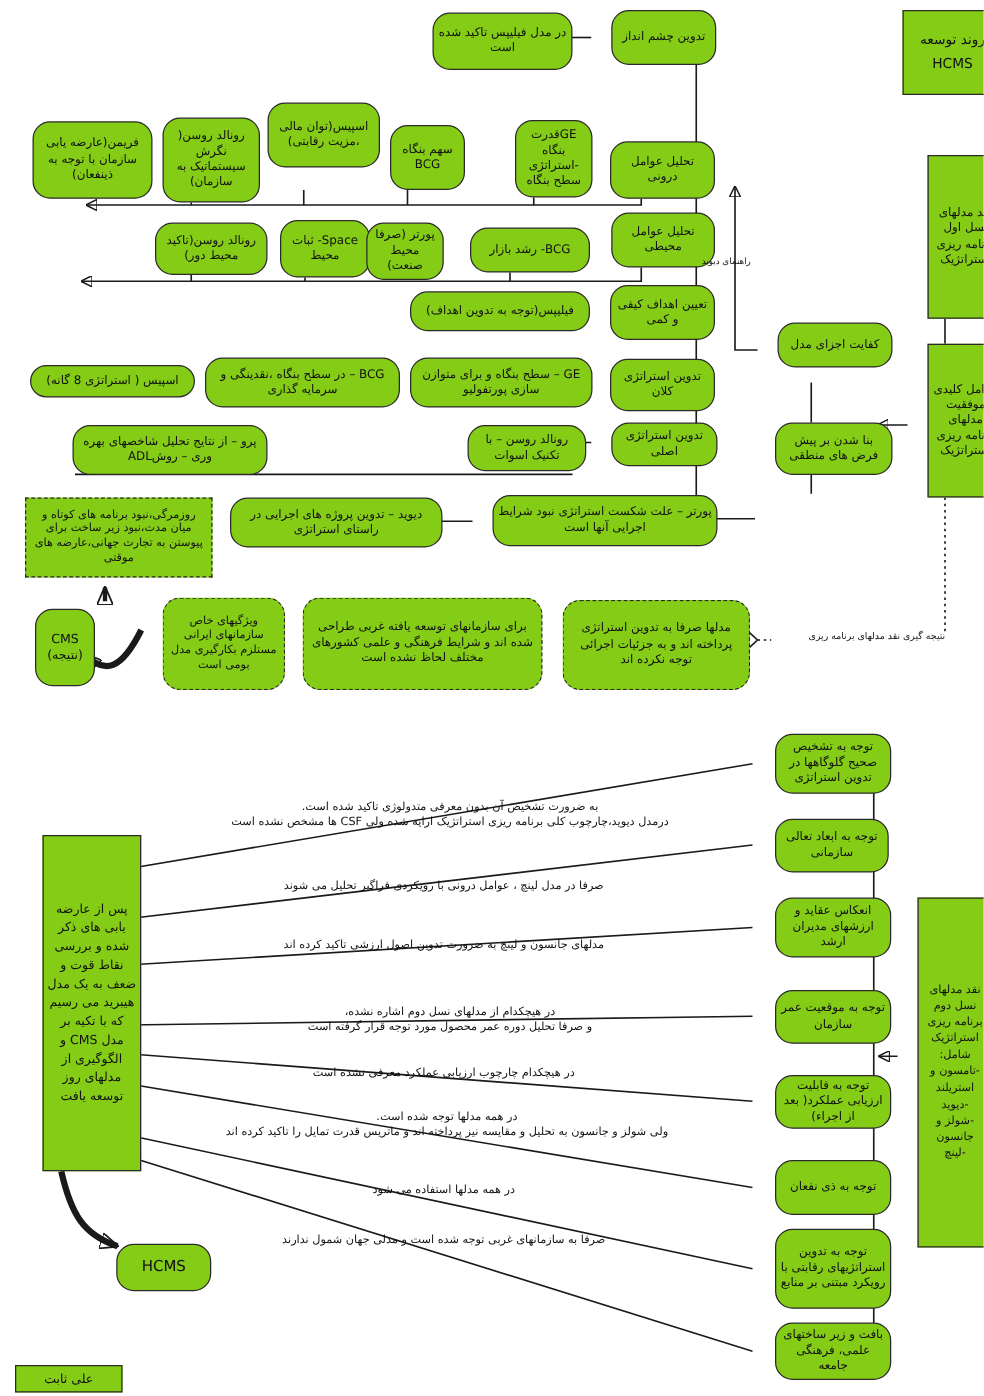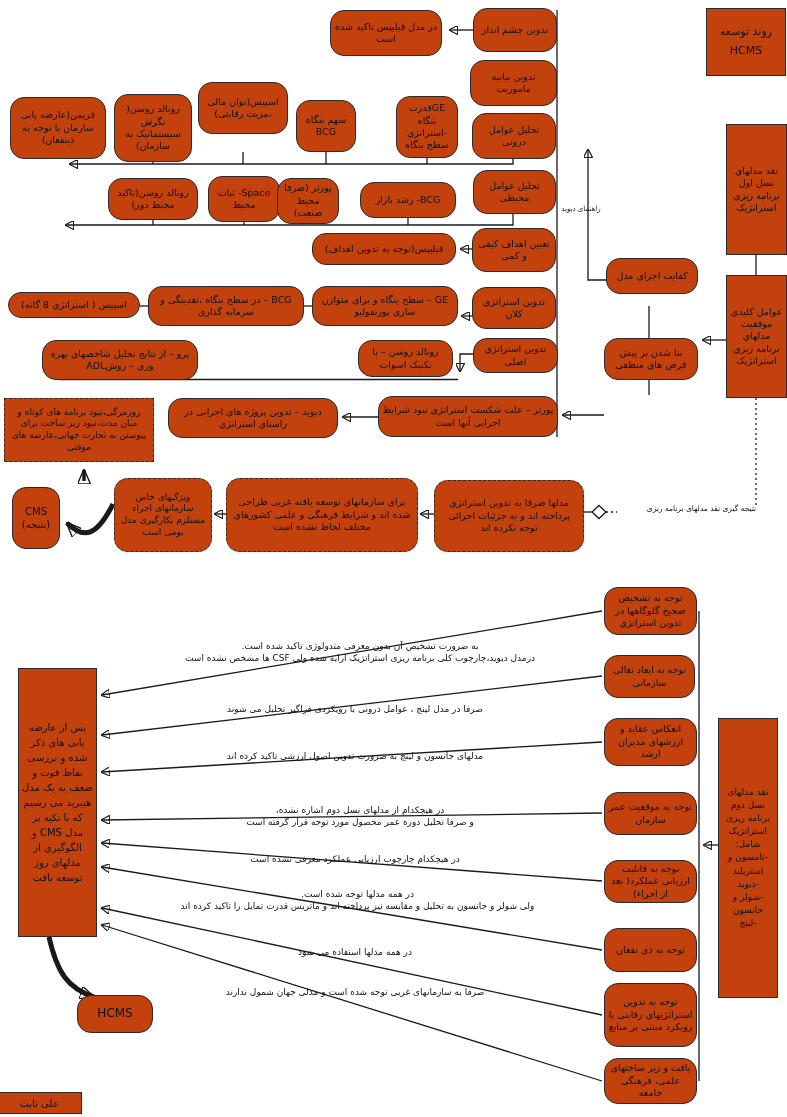--- a/index.html
+++ b/index.html
@@ -5,25 +5,25 @@
   * { box-sizing: border-box; margin: 0; padding: 0; }
   html,body { background:#fff; }
   .canvas {
     position: relative; width: 787px; height: 1117px;
     background: #fff; overflow: hidden;
     font-family: "DejaVu Sans", sans-serif;
     direction: rtl; color: #111;
   }
   .node {
     position: absolute;
-    border: 1.5px solid #2a2a2a; background: #c2410c;
+    border: 1.5px solid #2a2a2a; background: #84cc16;
     border-radius: 14px;
     display: flex; align-items: center; justify-content: center;
     text-align: center; font-size: 9.5px; line-height: 1.3;
-    padding: 2px 3px; white-space: pre-line;
+    padding: 2px 3px; white-space: pre-line; margin-left: 16px;
   }
   .square { border-radius: 0; }
   .dashed { border-style: dashed; }
   .label {
     position: absolute; font-size: 9px; line-height: 1.35;
     text-align: center; white-space: pre-line;
   }
   svg.wires { position: absolute; left: 0; top: 0; pointer-events: none; }
   svg.wires path, svg.wires polyline { fill: none; stroke: #1a1a1a; stroke-width: 1.3px; }
   svg.wires .thick { stroke-width: 5px; }
@@ -102,21 +102,20 @@
       <path d="M602,1081 L102,925" marker-end="url(#arr)"></path>
       <path class="thick" d="M49,937 C57,972 67,988 94,997" marker-end="url(#arrB)"></path>
     </g>
   </svg>
 
   <div class="node square" style="left:706px;top:8px;width:80px;height:68px;font-size:11px;line-height:1.7">روند توسعه
 HCMS</div>
 
   <div class="node" style="left:473px;top:8px;width:84px;height:44px">تدوین چشم انداز</div>
   <div class="node" style="left:330px;top:10px;width:112px;height:46px">در مدل فیلیپس تاکید شده است</div>
-  <div class="node" style="left:470px;top:60px;width:87px;height:46px">تدوین بیانیه ماموریت</div>
   <div class="node" style="left:472px;top:113px;width:84px;height:46px">تحلیل عوامل درونی</div>
   <div class="node" style="left:473px;top:170px;width:83px;height:44px">تحلیل عوامل محیطی</div>
 
   <div class="node" style="left:10px;top:97px;width:96px;height:62px">فریمن(عارضه یابی سازمان با توجه به ذینفعان)</div>
   <div class="node" style="left:114px;top:94px;width:78px;height:68px">رونالد روسن( نگرش سیستماتیک به سازمان)</div>
   <div class="node" style="left:198px;top:82px;width:90px;height:52px">اسپیس(توان مالی ،مزیت رقابتی)</div>
   <div class="node" style="left:296px;top:100px;width:60px;height:52px">سهم بنگاه BCG</div>
   <div class="node" style="left:396px;top:96px;width:62px;height:62px">GEقدرت بنگاه -استراتژی سطح بنگاه</div>
 
   <div class="node" style="left:108px;top:178px;width:90px;height:42px">رونالد روسن(تاکید محیط دور)</div>
@@ -138,21 +137,21 @@
   <div class="node" style="left:378px;top:396px;width:180px;height:41px">پورتر – علت شکست استراتژی نبود شرایط اجرایی آنها است</div>
   <div class="node" style="left:168px;top:398px;width:170px;height:40px">دیوید – تدوین پروژه های اجرایی در راستای استراتژی</div>
 
   <div class="node square" style="left:726px;top:124px;width:61px;height:131px">نقد مدلهای نسل اول برنامه ریزی استراتژیک</div>
   <div class="node square" style="left:726px;top:275px;width:61px;height:123px">عوامل کلیدی موفقیت مدلهای برنامه ریزی استراتژیک</div>
   <div class="node" style="left:606px;top:258px;width:92px;height:36px">کفایت اجزای مدل</div>
   <div class="node" style="left:604px;top:338px;width:94px;height:42px">بنا شدن بر پیش فرض های منطقی</div>
   <div class="label" style="left:620px;top:504px;width:163px;font-size:7.5px">نتیجه گیری نقد مدلهای برنامه ریزی</div>
 
   <div class="node square dashed" style="left:4px;top:398px;width:150px;height:64px;font-size:9px">روزمرگی،نبود برنامه های کوتاه و میان مدت،نبود زیر ساخت برای پیوستن به تجارت جهانی،عارضه های موقتی</div>
-  <div class="node dashed" style="left:114px;top:478px;width:98px;height:74px;font-size:9px">ویژگیهای خاص سازمانهای اجراء مستلزم بکارگیری مدل بومی است</div>
+  <div class="node dashed" style="left:114px;top:478px;width:98px;height:74px;font-size:9px">ویژگیهای خاص سازمانهای ایرانی مستلزم بکارگیری مدل بومی است</div>
   <div class="node dashed" style="left:226px;top:478px;width:192px;height:74px">برای سازمانهای توسعه یافته غربی طراحی شده اند و شرایط فرهنگی و علمی کشورهای مختلف لحاظ نشده است</div>
   <div class="node dashed" style="left:434px;top:480px;width:150px;height:72px">مدلها صرفا به تدوین استراتژی پرداخته اند و به جزئیات اجرائی توجه نکرده اند</div>
   <div class="node" style="left:12px;top:487px;width:48px;height:62px;font-size:10px">CMS
 (نتیجه)</div>
 
   <div class="node square" style="left:18px;top:668px;width:79px;height:269px;font-size:10px;line-height:1.5">پس از عارضه یابی های ذکر شده و بررسی نقاط قوت و ضعف به یک مدل هیبرید می رسیم که با تکیه بر مدل CMS و الگوگیری از مدلهای روز توسعه یافت</div>
   <div class="node square" style="left:718px;top:718px;width:60px;height:280px;font-size:9px;line-height:1.45">نقد مدلهای نسل دوم برنامه ریزی استراتژیک شامل:
 -تامسون و استریلند
 -دیوید
 -شولز و جانسون

